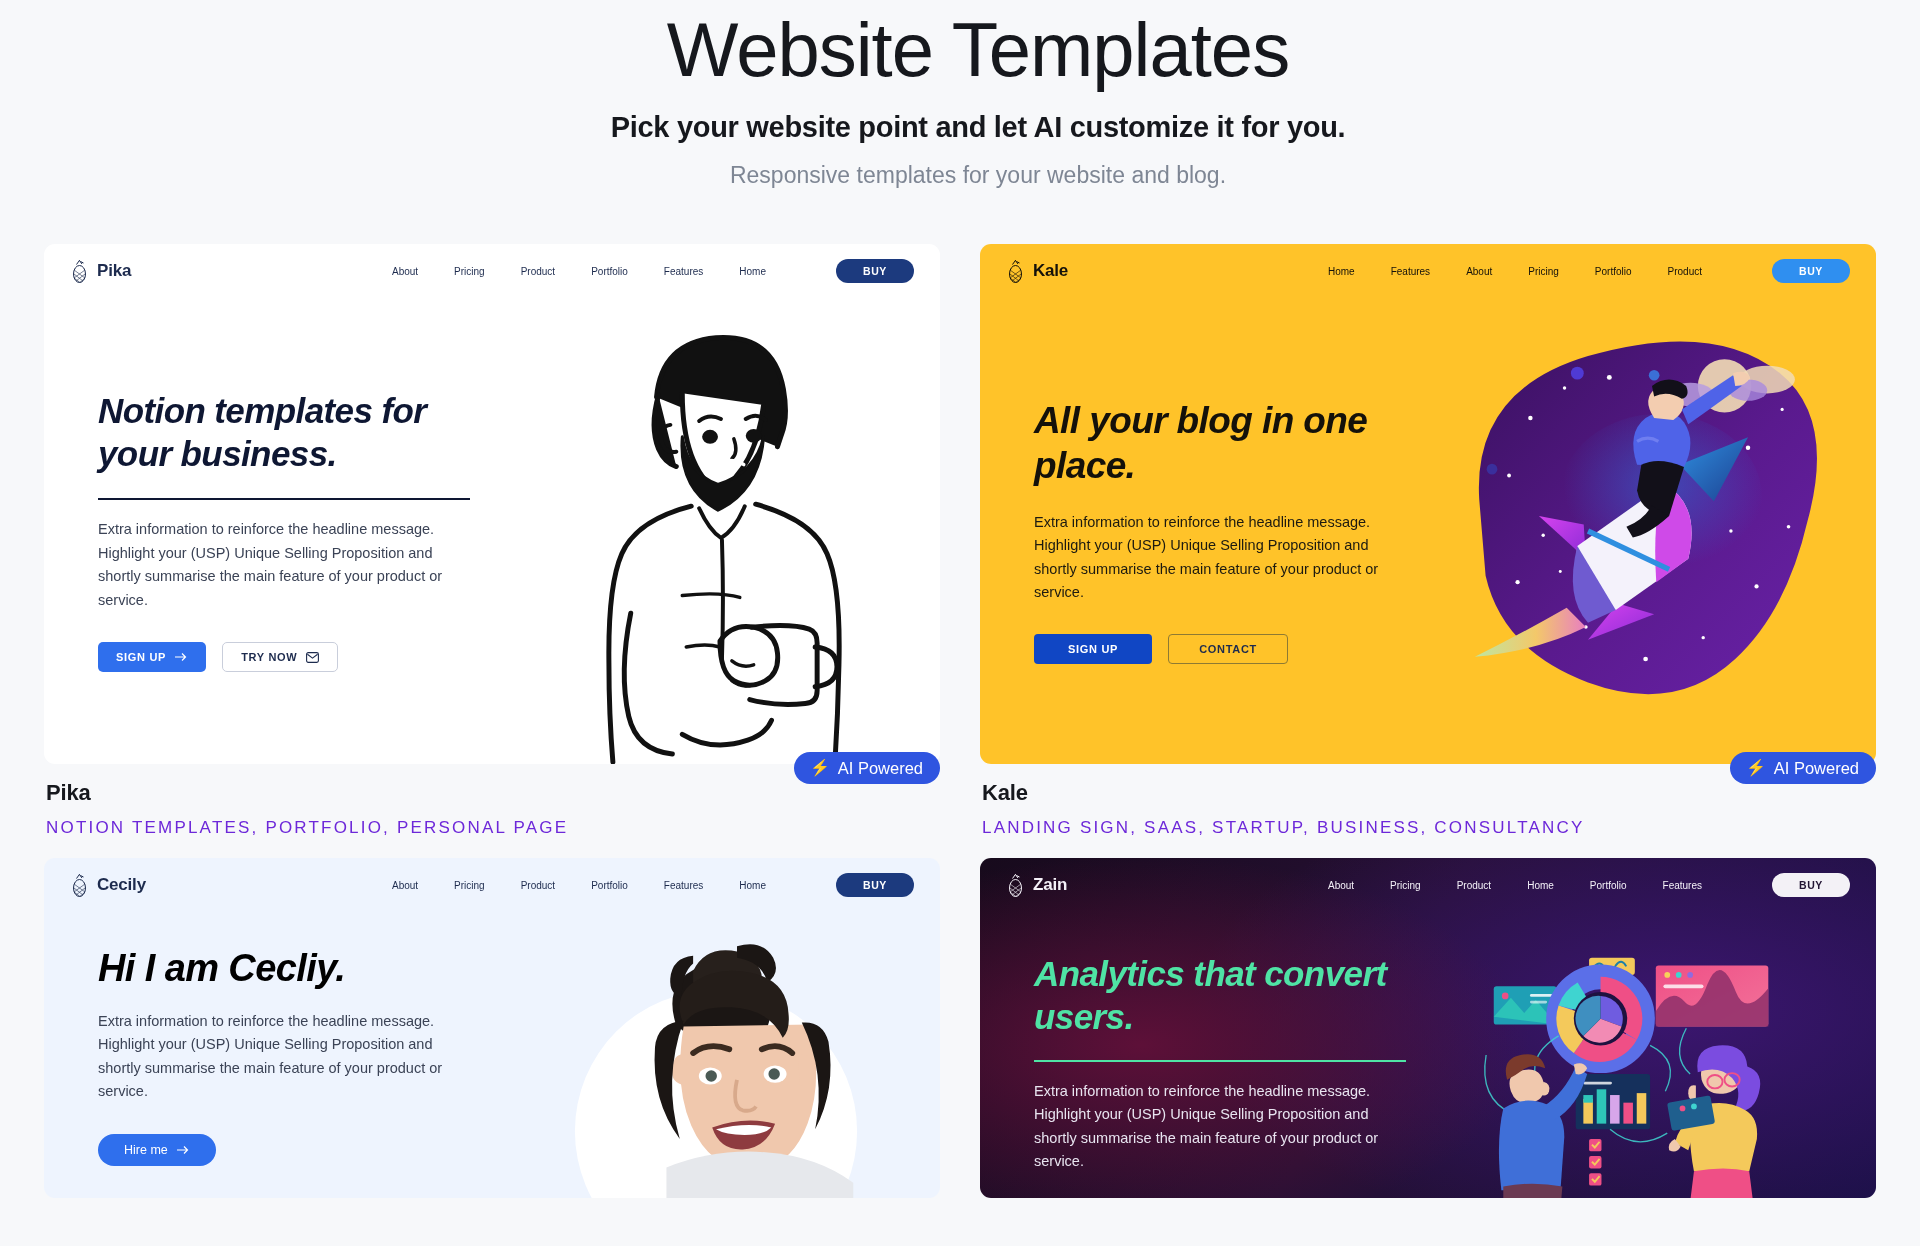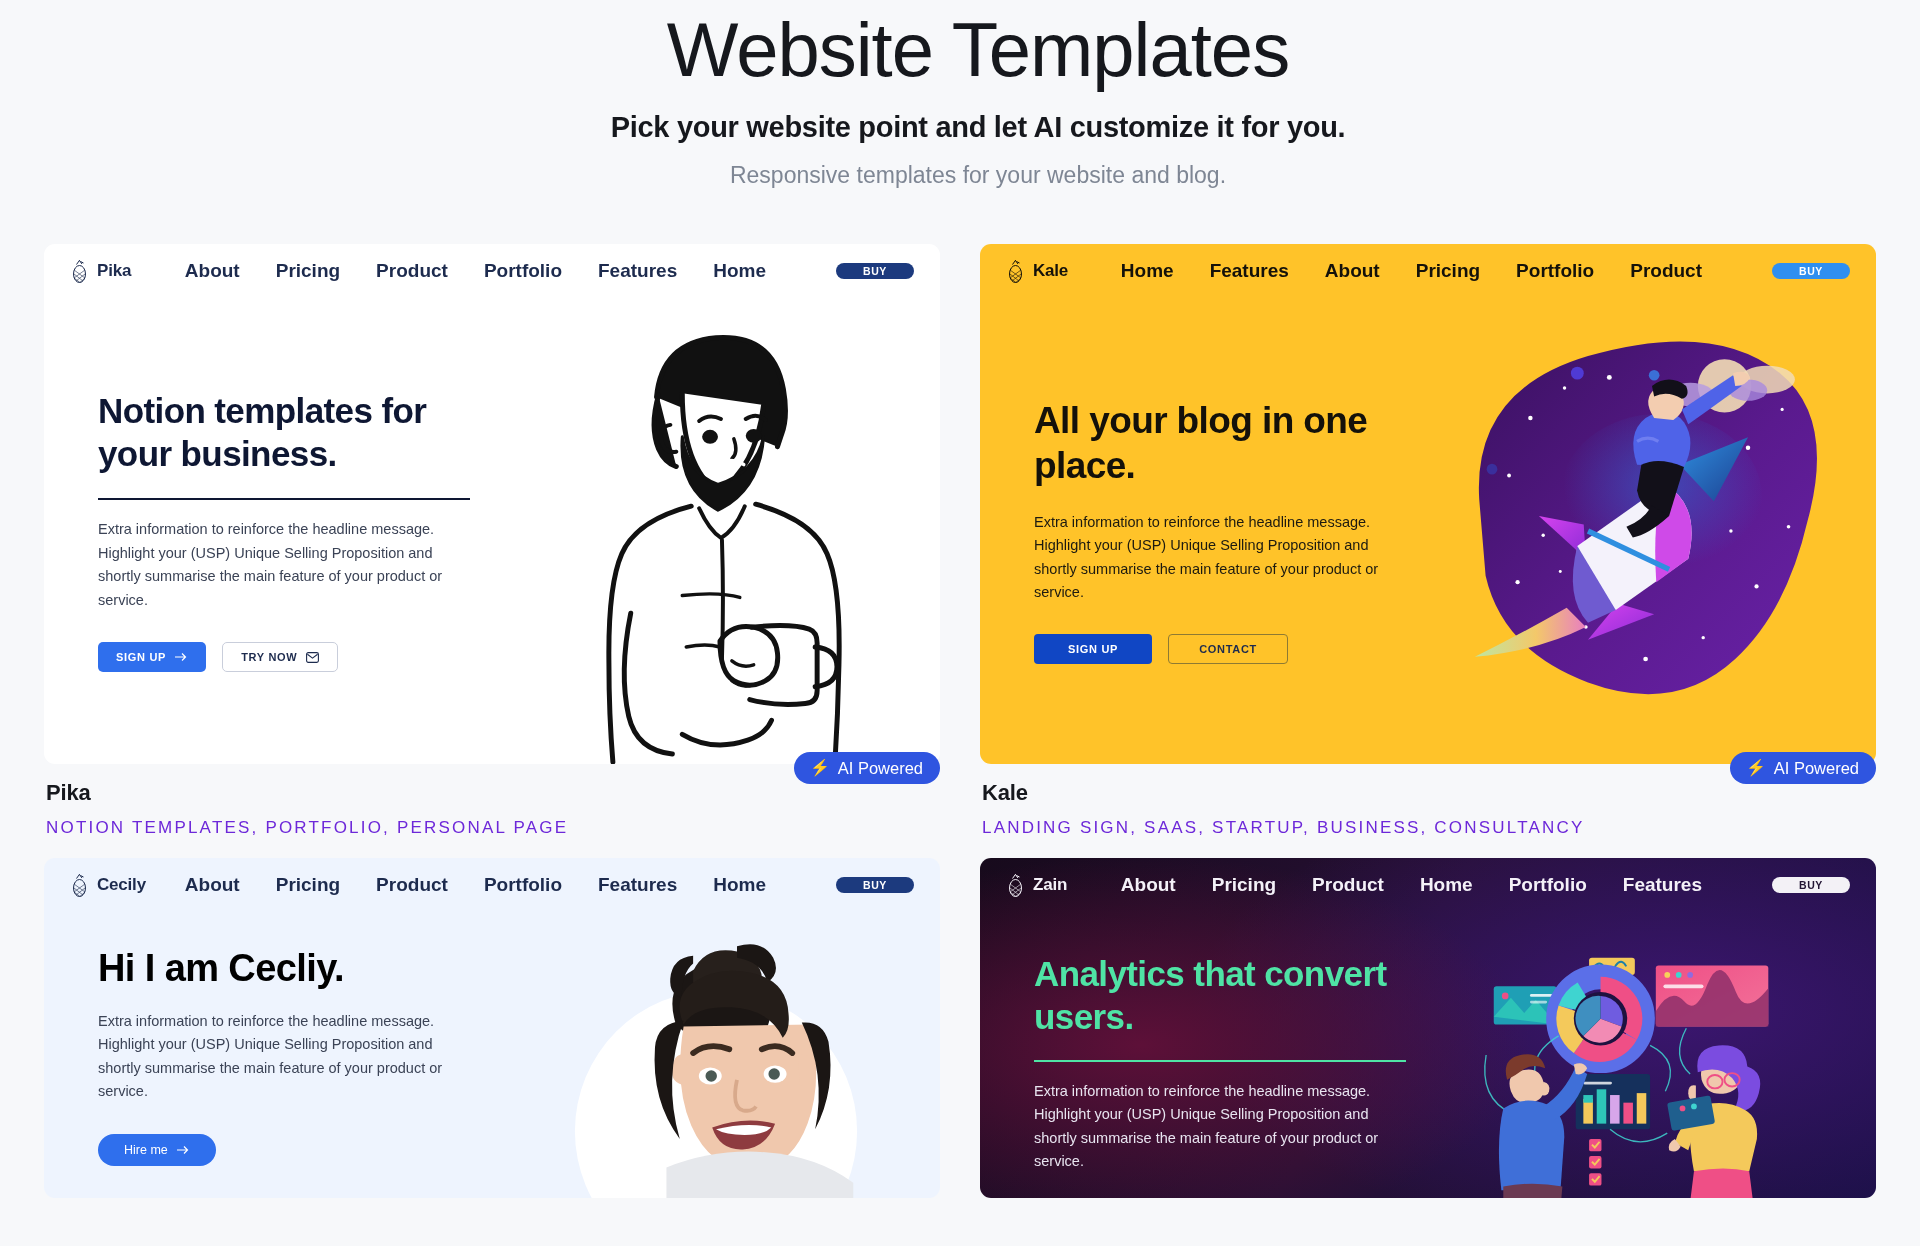--- a/index.html
+++ b/index.html
@@ -71,45 +71,46 @@
 
   .pineapple { width: 19px; height: 25px; display: block; }
 
   .nav-links {
     margin-left: auto;
     display: flex;
     align-items: center;
     gap: 36px;
   }
 
-  .nav-link { font-size: 19px; font-weight: 700; white-space: nowrap; }
+  .nav-link { font-size: 10px; font-weight: 400; white-space: nowrap; }
 
   .buy-btn {
     margin-left: 34px;
     width: 78px;
-    height: 16px;
+    height: 24px;
     border-radius: 12px;
     display: flex;
     align-items: center;
     justify-content: center;
     font-size: 10.5px;
     font-weight: 700;
     letter-spacing: 0.6px;
   }
 
   
   .hero { display: flex; height: calc(100% - 54px); }
   .hero-copy { width: 50%; padding-left: 54px; display: flex; flex-direction: column; justify-content: center; }
   .hero-art  { width: 50%; position: relative; }
 
   .hero-title {
     font-size: 35px;
     font-weight: 700;
     line-height: 1.22;
     letter-spacing: -0.6px;
+    font-style: italic;
   }
 
   .rule { height: 2.5px; width: 372px; margin: 22px 0 18px; }
 
   .hero-body { font-size: 14.5px; line-height: 1.62; width: 370px; }
 
   .hero-btns { display: flex; gap: 16px; margin-top: 30px; }
 
   .btn {
     height: 30px;

